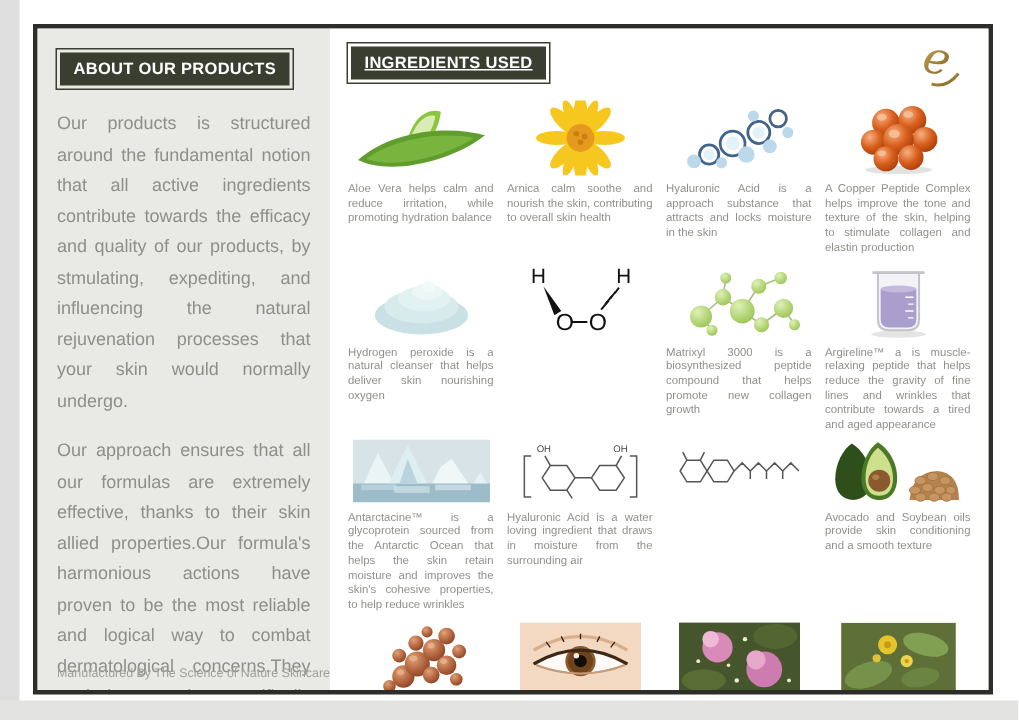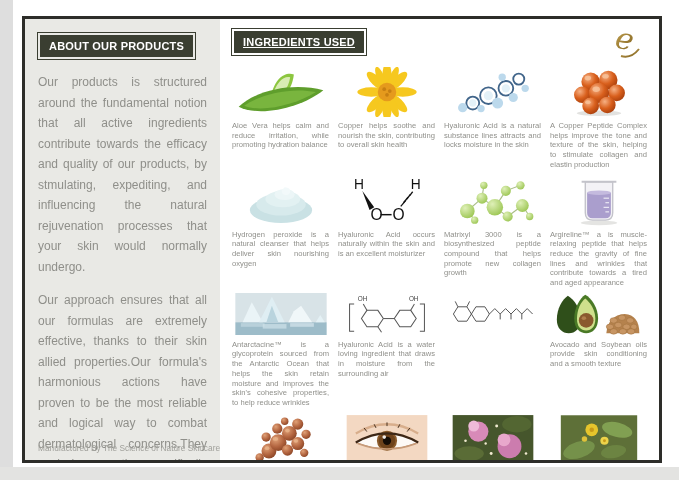--- a/index.html
+++ b/index.html
@@ -142,21 +142,21 @@
                 <ellipse cx="35" cy="43" rx="4" ry="12" transform="rotate(22 35 43)"></ellipse>
                 <ellipse cx="49" cy="43" rx="4" ry="12" transform="rotate(-22 49 43)"></ellipse>
               </g>
               <circle cx="42" cy="27" r="10" fill="#e59a1d"></circle>
               <circle cx="39" cy="24" r="2" fill="#c77f12"></circle>
                 <circle cx="45" cy="26" r="2" fill="#c77f12"></circle>
               <circle cx="42" cy="30" r="2" fill="#c77f12"></circle>
             </g>
           </svg>
         </div>
-        <div class="cap">Copper helps soothe and nourish the skin, contributing to overall skin health</div>
+        <div class="cap">Arnica calm soothe and nourish the skin, contributing to overall skin health</div>
       </div>
 
       <div class="cell r1">
         <div class="imgbox">
           <svg width="92" height="48" viewBox="0 0 100 52">
             <g stroke="#41658a" stroke-width="2" fill="#ffffff">
               <circle cx="28" cy="38" r="7"></circle>
                 <circle cx="45" cy="30" r="9"></circle>
               <circle cx="64" cy="22" r="8"></circle>
                 <circle cx="78" cy="12" r="6"></circle>
@@ -169,21 +169,21 @@
               <circle cx="85" cy="22" r="4"></circle>
                 <circle cx="60" cy="10" r="4"></circle>
             </g>
             <g fill="#e3f1f8">
               <circle cx="28" cy="38" r="4"></circle>
                 <circle cx="45" cy="30" r="5"></circle>
                 <circle cx="64" cy="22" r="4.5"></circle>
             </g>
           </svg>
         </div>
-        <div class="cap">Hyaluronic Acid is a natural substance lines attracts and locks moisture in the skin</div>
+        <div class="cap">Hyaluronic Acid is a approach substance that attracts and locks moisture in the skin</div>
       </div>
 
       <div class="cell r1">
         <div class="imgbox">
           <svg width="80" height="50" viewBox="0 0 86 54">
             <ellipse cx="43" cy="50" rx="24" ry="3" fill="#e2e2e0"></ellipse>
             <g fill="url(#copG)">
               <circle cx="34" cy="16" r="10"></circle>
                 <circle cx="53" cy="14" r="10"></circle>
               <circle cx="25" cy="30" r="9"></circle>
@@ -226,21 +226,20 @@
             <polygon points="21,18 34,36 29,39" fill="#111"></polygon>
             <g stroke="#111" stroke-width="1.4">
               <line x1="76" y1="19" x2="73" y2="23"></line>
                 <line x1="73.5" y1="22" x2="69.5" y2="27"></line>
               <line x1="71" y1="25" x2="66" y2="31"></line>
                 <line x1="68.5" y1="28.5" x2="63" y2="35"></line>
             </g>
             <line x1="41" y1="44" x2="53" y2="44" stroke="#111" stroke-width="1.6"></line>
           </svg>
         </div>
-        <div class="cap">Hyaluronic Acid occurs naturally within the skin and is an excellent moisturizer</div>
       </div>
 
       <div class="cell r2">
         <div class="imgbox">
           <svg width="88" height="52" viewBox="0 0 96 56">
             <g stroke="#a9bd86" stroke-width="1.2">
               <line x1="20" y1="40" x2="36" y2="26"></line>
                 <line x1="36" y1="26" x2="50" y2="36"></line>
               <line x1="50" y1="36" x2="62" y2="18"></line>
                 <line x1="62" y1="18" x2="78" y2="12"></line>

